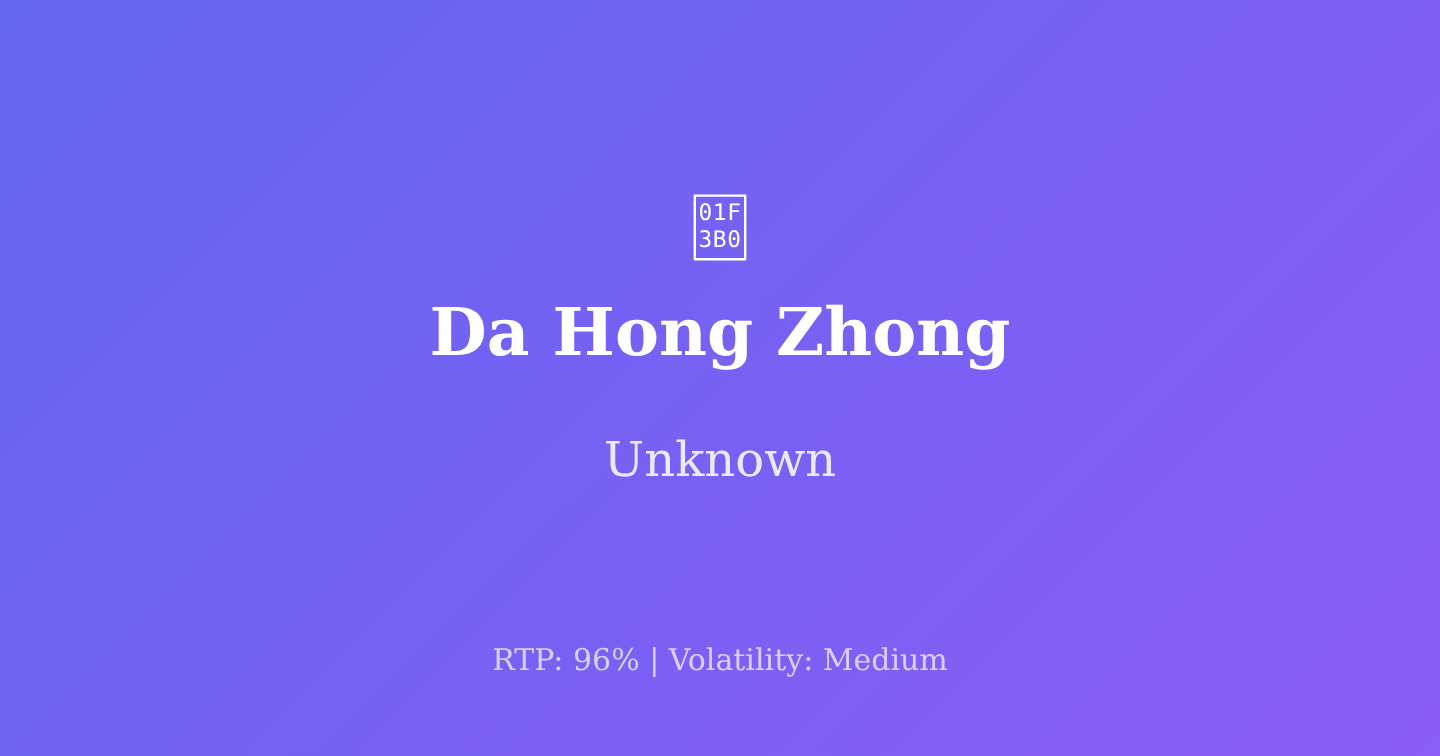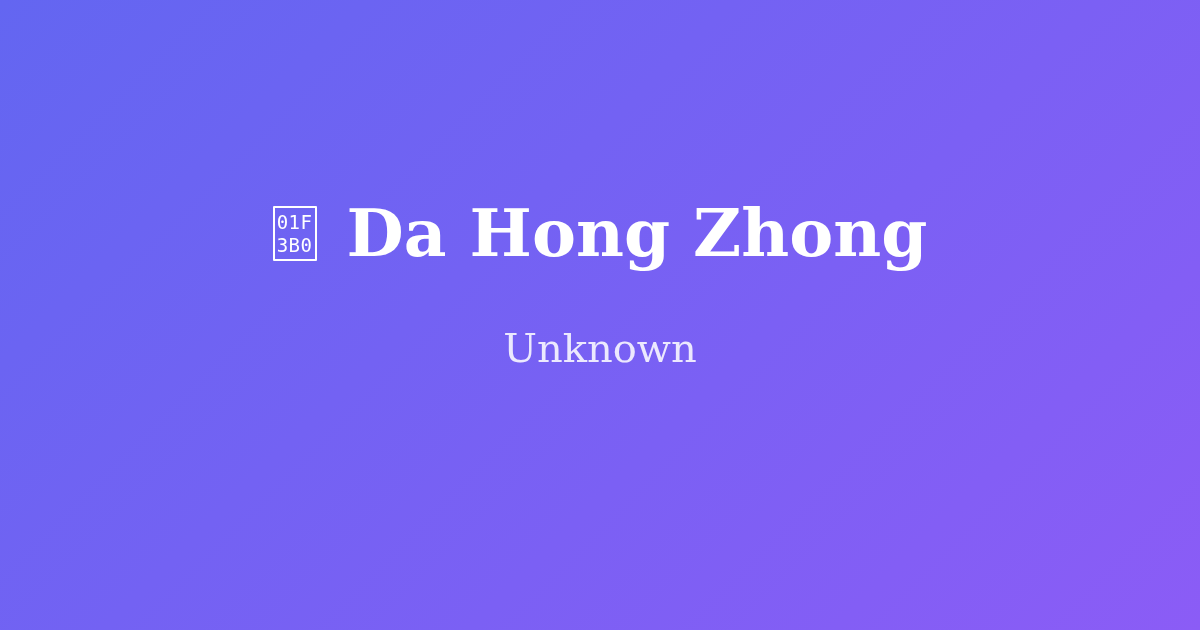--- a/index.html
+++ b/index.html
@@ -27,21 +27,21 @@
     align-items: center;
     justify-content: center;
     background-image: linear-gradient(135deg, #6366F1 0%, #8B5CF6 100%);
     background-color: #6366F1;
     -webkit-font-smoothing: antialiased;
   }
 
   
   .title-row {
     display: flex;
-    flex-direction: row;
+    flex-direction: column;
     align-items: center;
     justify-content: center;
     gap: 30px;
     width: 100%;
     padding: 0 40px;
     box-sizing: border-box;
     margin-top: -46px;
   }
 
   
@@ -63,21 +63,21 @@
     font-weight: 400;
     color: #ffffff;
     user-select: none;
   }
   .tofu-glyph span { display: block; }
 
   .page-title {
     margin: 0;
     font-family: "DejaVu Serif", "Liberation Serif", serif;
     font-weight: 700;
-    font-size: 66px;
+    font-size: 55px;
     line-height: 1.08;
     color: #ffffff;
     letter-spacing: 0px;
     white-space: nowrap;
   }
 
   
   .page-subtitle {
     margin: 16px;
     margin-top: 56px;
@@ -117,14 +117,15 @@
       <span>01F</span>
       <span>3B0</span>
     </div>
 
     <h1 class="page-title">Da Hong Zhong</h1>
 
   </div>
 
   <p class="page-subtitle">Unknown</p>
 
+  <p class="page-meta">RTP: 96% | Volatility: Medium</p>
 
 </div>
 
 </body></html>

